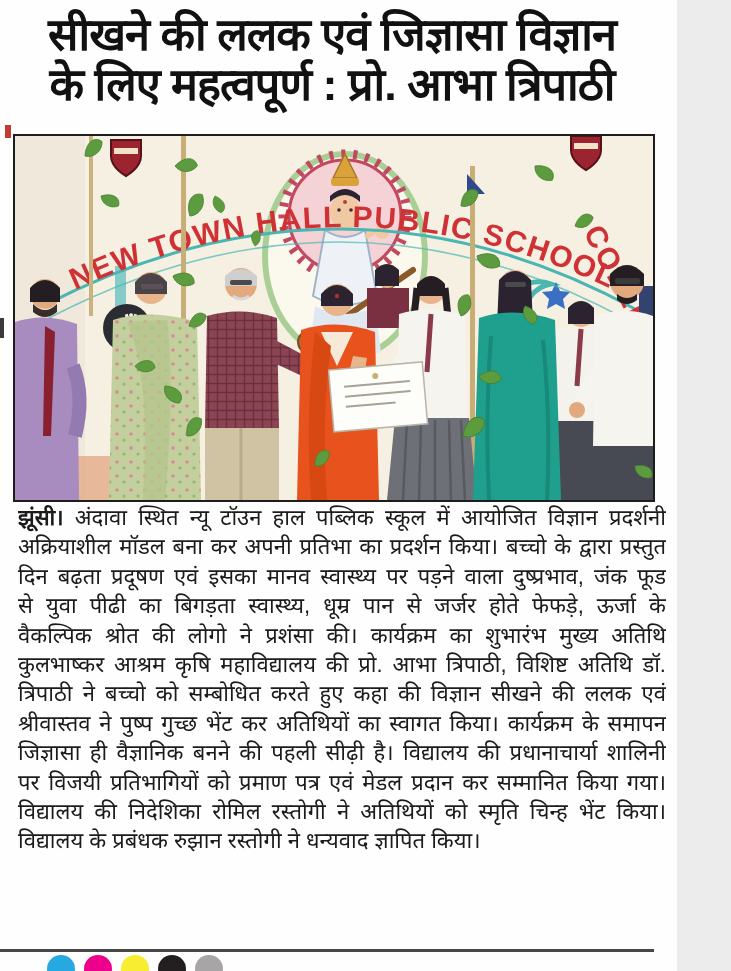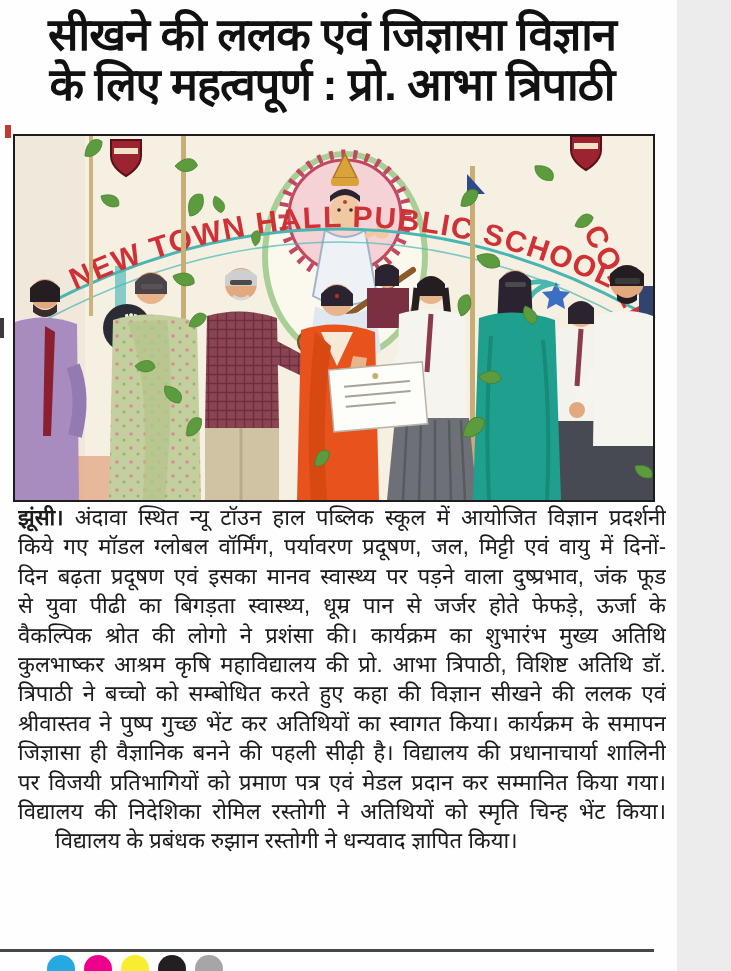--- a/index.html
+++ b/index.html
@@ -27,21 +27,21 @@
   .photo-frame svg{display:block;}
   .article{
     position:absolute;left:18px;top:503px;width:648px;
     color:#1b1b1b;font-size:22px;
   }
   .aline{
     height:29.4px;overflow:hidden;text-align:justify;line-height:29.4px;
     white-space:normal;
   }
   .aline::after{content:"";display:inline-block;width:100%;height:0;}
-  .aline.last{text-align:left;margin-left:37px;}
+  .aline.last{text-align:left;}
   .aline.last::after{content:none;}
   .dateline{font-weight:bold;}
   .bottom-rule{position:absolute;left:0;top:949px;width:654px;height:3px;background:#474747;}
   .reg-dots{position:absolute;left:0;top:955px;width:240px;height:30px;}
   .dot{position:absolute;top:0;width:28px;height:28px;border-radius:50%;}
   .dot-cyan{left:47px;background:#26a9e0;}
   .dot-magenta{left:84px;background:#ec008c;}
   .dot-yellow{left:121px;background:#f9ed32;}
   .dot-black{left:158px;background:#231f20;}
   .dot-gray{left:195px;background:#a7a5a5;}
@@ -252,21 +252,21 @@
         <use href="#leaf" transform="translate(120,230) rotate(15) scale(0.9)"></use>
         <use href="#leaf" transform="translate(510,170) rotate(75) scale(0.9)"></use>
         <use href="#leaf" transform="translate(300,330) rotate(-35) scale(0.9)"></use>
         <use href="#leaf" transform="translate(620,330) rotate(45) scale(0.9)"></use>
       </g>
     </svg>
   </div>
 
   <div class="article">
     <div class="aline"><span class="dateline">झूंसी।</span><span> अंदावा स्थित न्यू टॉउन हाल पब्लिक स्कूल में आयोजित विज्ञान प्रदर्शनी</span></div>
-    <div class="aline">किये गए मॉडल ग्लोबल वॉर्मिंग, पर्यावरण प्रदूषण, जल, मिट्टी एवं वायु में दिनों-</div>
+    <div class="aline">अक्रियाशील मॉडल बना कर अपनी प्रतिभा का प्रदर्शन किया। बच्चो के द्वारा प्रस्तुत</div>
     <div class="aline">दिन बढ़ता प्रदूषण एवं इसका मानव स्वास्थ्य पर पड़ने वाला दुष्प्रभाव, जंक फूड</div>
     <div class="aline">से युवा पीढी का बिगड़ता स्वास्थ्य, धूम्र पान से जर्जर होते फेफड़े, ऊर्जा के</div>
     <div class="aline">वैकल्पिक श्रोत की लोगो ने प्रशंसा की। कार्यक्रम का शुभारंभ मुख्य अतिथि</div>
     <div class="aline">कुलभाष्कर आश्रम कृषि महाविद्यालय की प्रो. आभा त्रिपाठी, विशिष्ट अतिथि डॉ.</div>
     <div class="aline">त्रिपाठी ने बच्चो को सम्बोधित करते हुए कहा की विज्ञान सीखने की ललक एवं</div>
     <div class="aline">श्रीवास्तव ने पुष्प गुच्छ भेंट कर अतिथियों का स्वागत किया। कार्यक्रम के समापन</div>
     <div class="aline">जिज्ञासा ही वैज्ञानिक बनने की पहली सीढ़ी है। विद्यालय की प्रधानाचार्या शालिनी</div>
     <div class="aline">पर विजयी प्रतिभागियों को प्रमाण पत्र एवं मेडल प्रदान कर सम्मानित किया गया।</div>
     <div class="aline">विद्यालय की निदेशिका रोमिल रस्तोगी ने अतिथियों को स्मृति चिन्ह भेंट किया।</div>
     <div class="aline last">विद्यालय के प्रबंधक रुझान रस्तोगी ने धन्यवाद ज्ञापित किया।</div>

